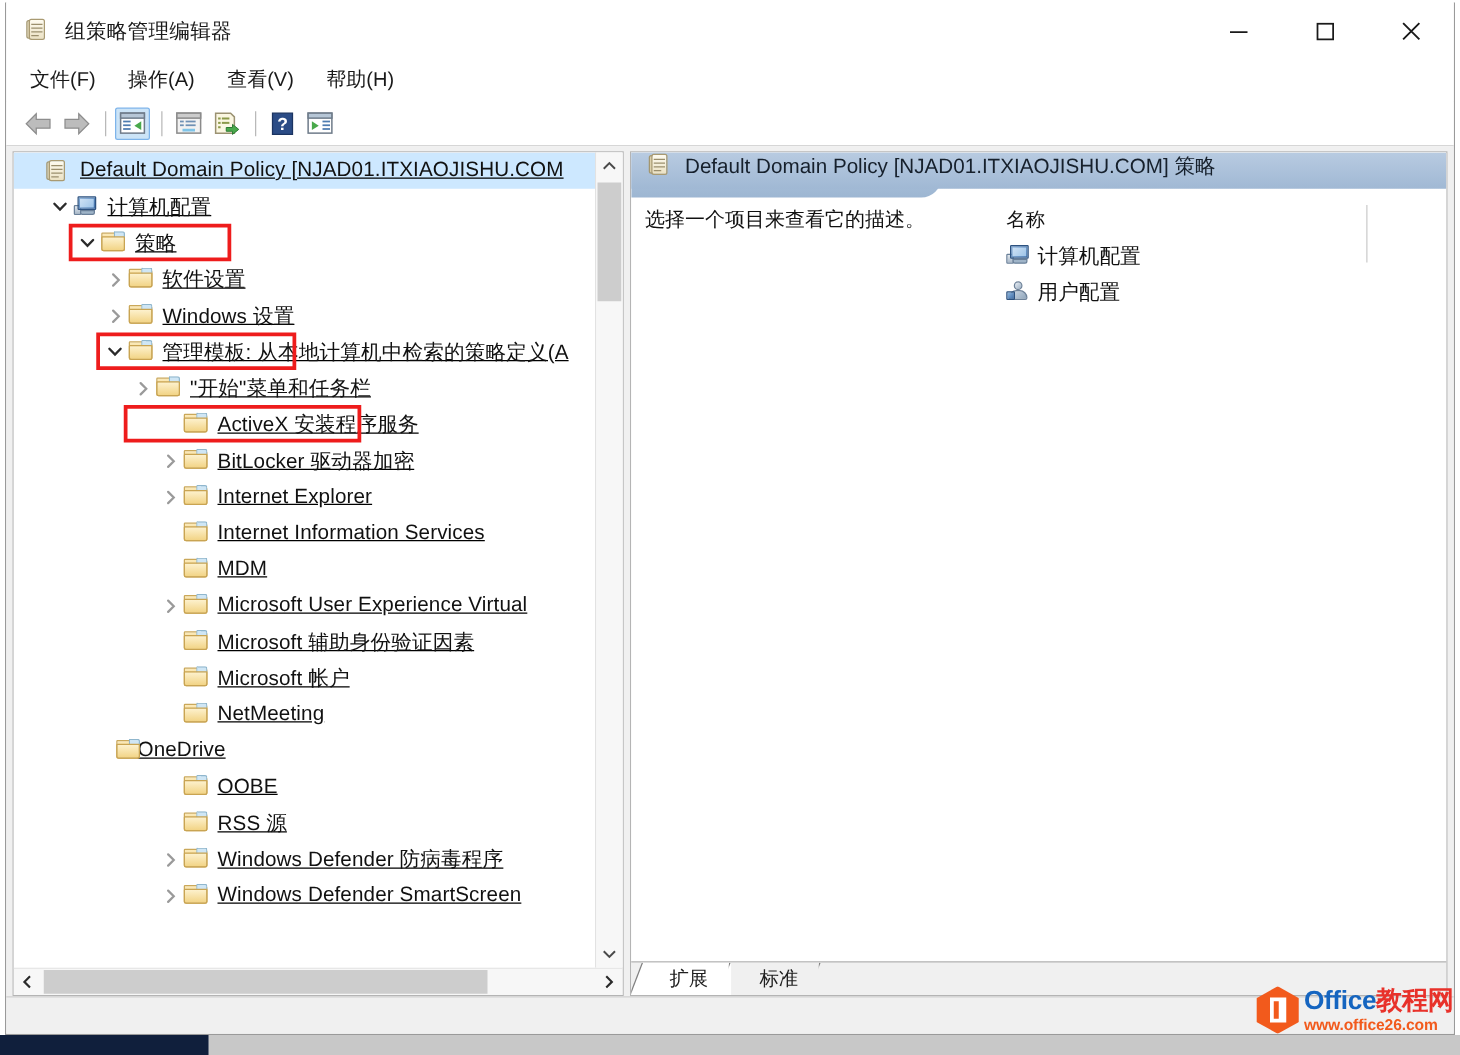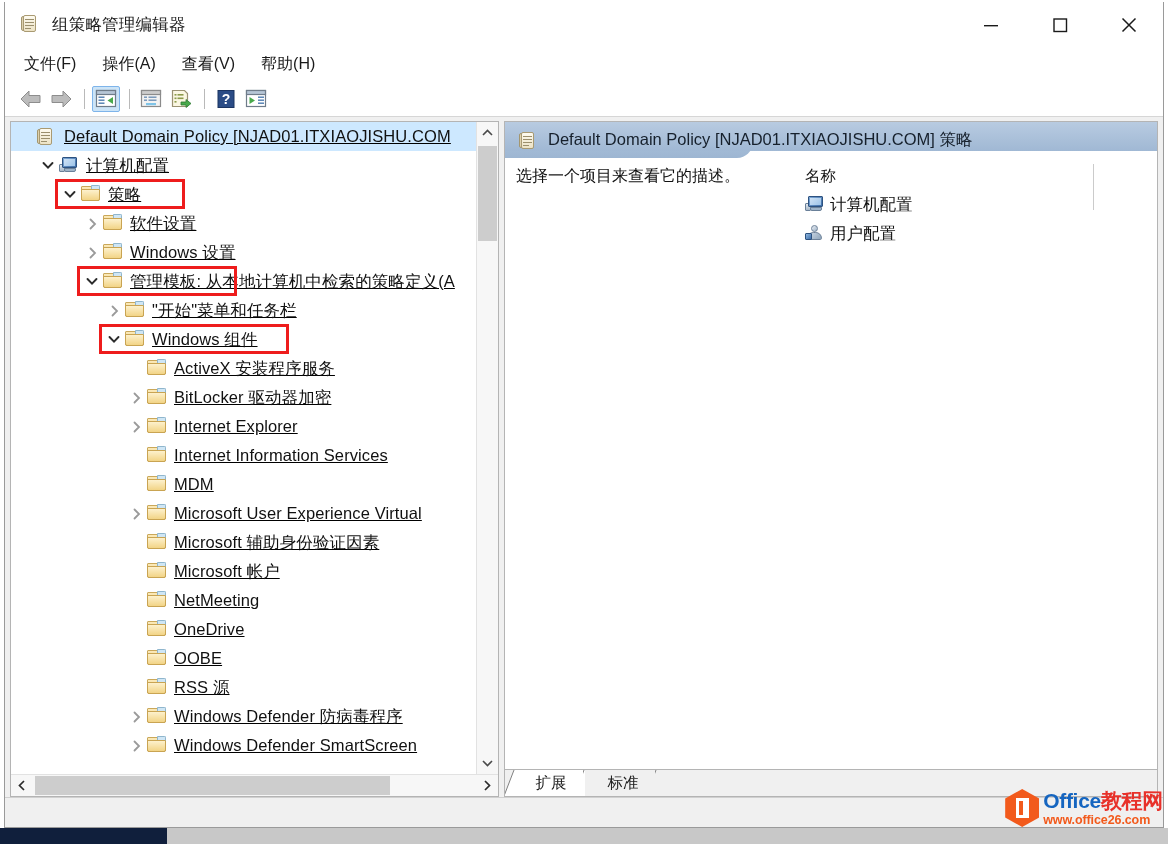--- a/index.html
+++ b/index.html
@@ -370,21 +370,21 @@
     display: flex;
     align-items: center;
   }
   .rp-header-bar {
     position: absolute;
     left: 0; top: 0;
     right: 0;
     height: 29px;
     background: linear-gradient(180deg,#b8cbe1 0%,#a0b8d4 100%);
     display: flex;
-    align-items: flex-end;
+    align-items: flex-start;
   }
   .rp-title {
     font-size: 16.5px;
     color: #16202c;
     white-space: nowrap;
     margin-left: 11px;
   }
   .rp-title-icon { margin-left: 14px; }
 
   .rp-desc {
@@ -709,29 +709,20 @@
               </div>
               <div class="tree-row" style="padding-left: 92px;">
                 <span class="tw">
                   <svg width="9" height="12" viewBox="0 0 9 12">
                     <path d="M2.5 1.5 L7 6 L2.5 10.5" stroke="#9a9a9a" stroke-width="1.8" fill="none" stroke-linecap="round"></path>
                   </svg>
                 </span>
                 <span class="node-icon"><span class="ico-folder"><span class="back"></span><span class="tabtop"></span><span class="front"></span></span></span>
                 <span class="tree-label">"开始"菜单和任务栏</span>
               </div>
-              <div class="tree-row" style="padding-left: 92px;">
-                <span class="tw">
-                  <svg width="12" height="9" viewBox="0 0 12 9">
-                    <path d="M1.5 2 L6 6.7 L10.5 2" stroke="#2b2b2b" stroke-width="1.9" fill="none" stroke-linecap="round"></path>
-                  </svg>
-                </span>
-                <span class="node-icon"><span class="ico-folder"><span class="back"></span><span class="tabtop"></span><span class="front"></span></span></span>
-                <span class="tree-label">Windows 组件</span>
-              </div>
               <div class="tree-row" style="padding-left: 114px;">
                 <span class="tw"></span>
                 <span class="node-icon"><span class="ico-folder"><span class="back"></span><span class="tabtop"></span><span class="front"></span></span></span>
                 <span class="tree-label">ActiveX 安装程序服务</span>
               </div>
               <div class="tree-row" style="padding-left: 114px;">
                 <span class="tw">
                   <svg width="9" height="12" viewBox="0 0 9 12">
                     <path d="M2.5 1.5 L7 6 L2.5 10.5" stroke="#9a9a9a" stroke-width="1.8" fill="none" stroke-linecap="round"></path>
                   </svg>
@@ -775,21 +766,21 @@
               <div class="tree-row" style="padding-left: 114px;">
                 <span class="tw"></span>
                 <span class="node-icon"><span class="ico-folder"><span class="back"></span><span class="tabtop"></span><span class="front"></span></span></span>
                 <span class="tree-label">Microsoft 帐户</span>
               </div>
               <div class="tree-row" style="padding-left: 114px;">
                 <span class="tw"></span>
                 <span class="node-icon"><span class="ico-folder"><span class="back"></span><span class="tabtop"></span><span class="front"></span></span></span>
                 <span class="tree-label">NetMeeting</span>
               </div>
-              <div class="tree-row" style="padding-left: 114px;">
+              <div class="tree-row" style="padding-left: 50px; text-align: center;">
                 <span class="tw"></span>
                 <span class="node-icon"><span class="ico-folder"><span class="back"></span><span class="tabtop"></span><span class="front"></span></span></span>
                 <span class="tree-label">OneDrive</span>
               </div>
               <div class="tree-row" style="padding-left: 114px;">
                 <span class="tw"></span>
                 <span class="node-icon"><span class="ico-folder"><span class="back"></span><span class="tabtop"></span><span class="front"></span></span></span>
                 <span class="tree-label">OOBE</span>
               </div>
               <div class="tree-row" style="padding-left: 114px;">

